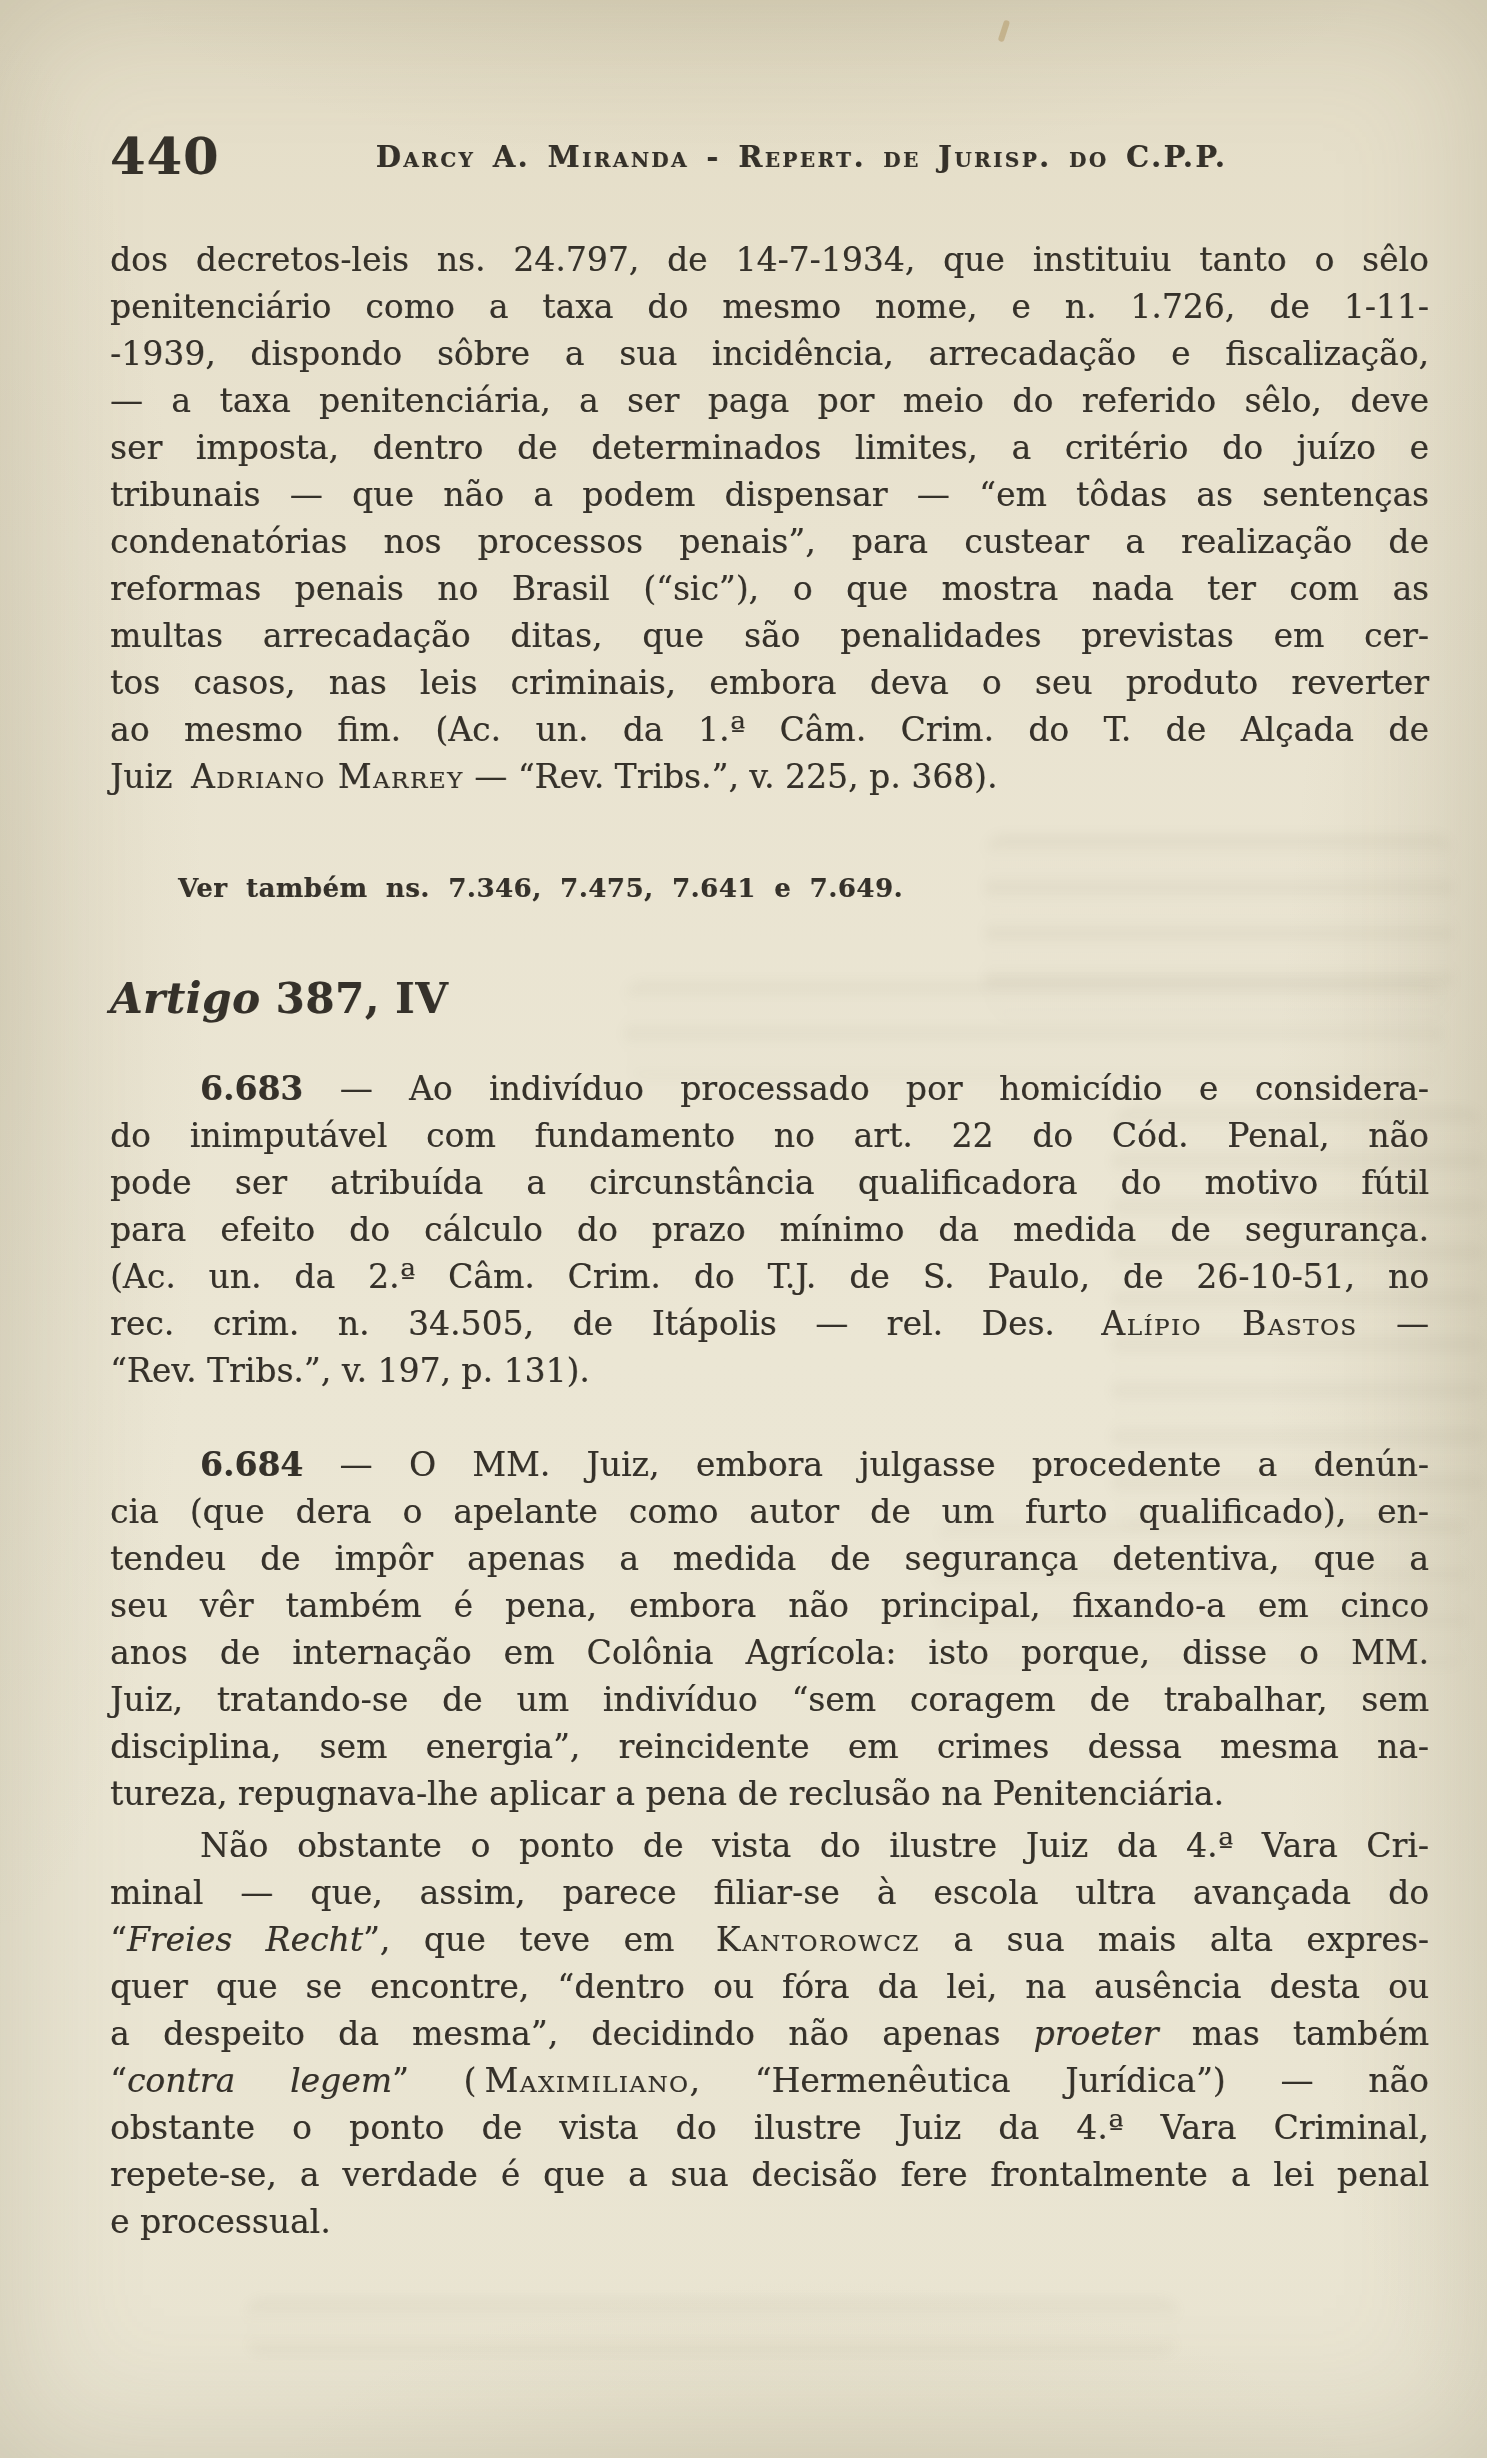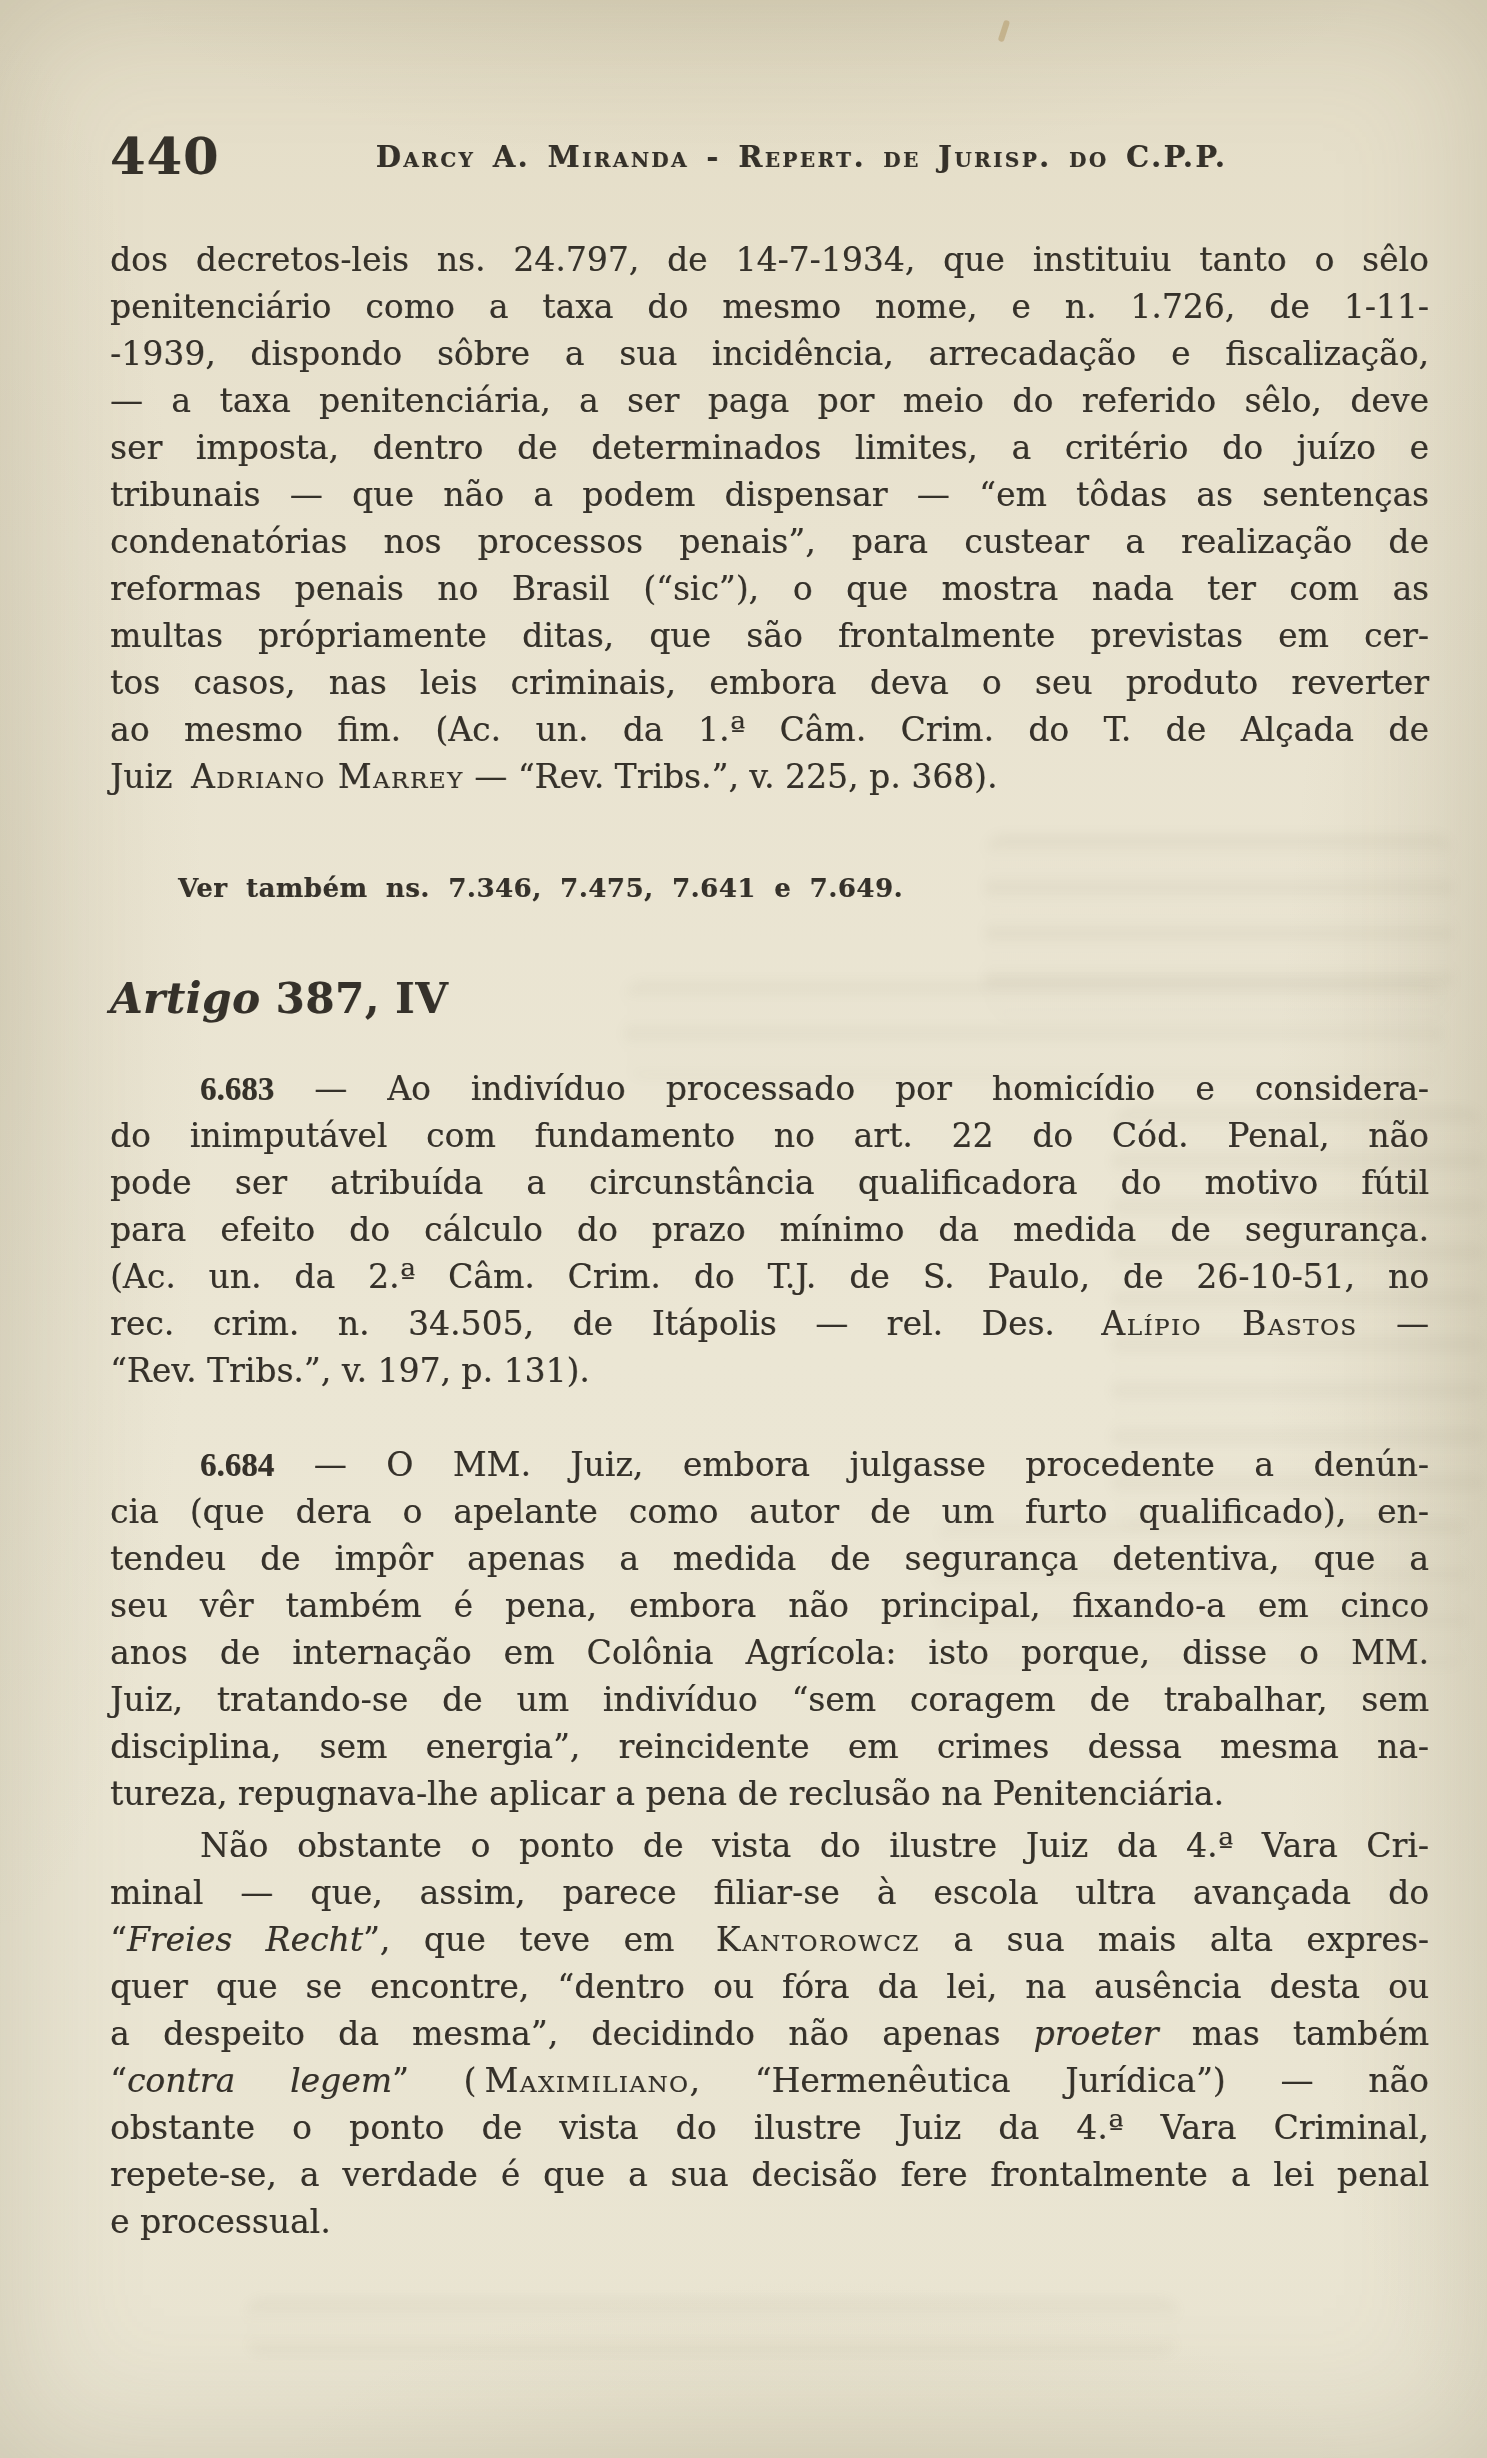--- a/index.html
+++ b/index.html
@@ -35,21 +35,21 @@
     letter-spacing:2.4px; word-spacing:4.9px;
     font-weight:600;
   }
 
   
   .textblock{ position:absolute; left:110px; width:1319px; }
   .para{ font-size:33px; line-height:47px; }
   .line{ text-align:justify; text-align-last:justify; height:47px; }
   .line.last{ text-align-last:left; }
   .line.indent{ text-indent:90px; }
-  .b{ font-weight:bold;font-family:Liberation Serif, serif; }
+  .b{ font-weight:bold; }
   .i{ font-style:italic; }
   .sc{ font-variant-caps:small-caps; letter-spacing:1.5px;margin-left:8px; }
 
   #para1{ top:236px; }
   #seealso{
     top:871px; padding-left:68px;
     font-size:26px; line-height:35px;
     word-spacing:8.8px; letter-spacing:0.5px;
     font-weight:600;
   }
@@ -101,21 +101,21 @@
 
   <section id="para1" class="textblock para ink">
       <div class="line"><span>dos decretos-leis ns. 24.797, de 14-7-1934, que instituiu tanto o sêlo</span></div>
       <div class="line"><span>penitenciário como a taxa do mesmo nome, e n. 1.726, de 1-11-</span></div>
       <div class="line"><span>-1939, dispondo sôbre a sua incidência, arrecadação e fiscalização,</span></div>
       <div class="line"><span>— a taxa penitenciária, a ser paga por meio do referido sêlo, deve</span></div>
       <div class="line"><span>ser imposta, dentro de determinados limites, a critério do juízo e</span></div>
       <div class="line"><span>tribunais — que não a podem dispensar — “em tôdas as sentenças</span></div>
       <div class="line"><span>condenatórias nos processos penais”, para custear a realização de</span></div>
       <div class="line"><span>reformas penais no Brasil (“sic”), o que mostra nada ter com as</span></div>
-      <div class="line"><span>multas própriamente ditas, que são frontalmente previstas em cer-</span></div>
+      <div class="line"><span>multas arrecadação ditas, que são penalidades previstas em cer-</span></div>
       <div class="line"><span>tos casos, nas leis criminais, embora deva o seu produto reverter</span></div>
       <div class="line"><span>ao mesmo fim.  (Ac. un. da 1.ª Câm. Crim. do T. de Alçada de</span></div>
       <div class="line last"><span>Juiz </span><span class="sc">Adriano Marrey</span><span> — “Rev. Tribs.”, v. 225, p. 368).</span></div>
     </section>
 
   <div id="seealso" class="textblock ink">Ver também ns. 7.346, 7.475, 7.641 e 7.649.</div>
 
   <h2 id="heading" class="textblock ink"><span class="i">Artigo</span><span> 387, IV</span></h2>
 
   <section id="e6683" class="textblock para ink">

